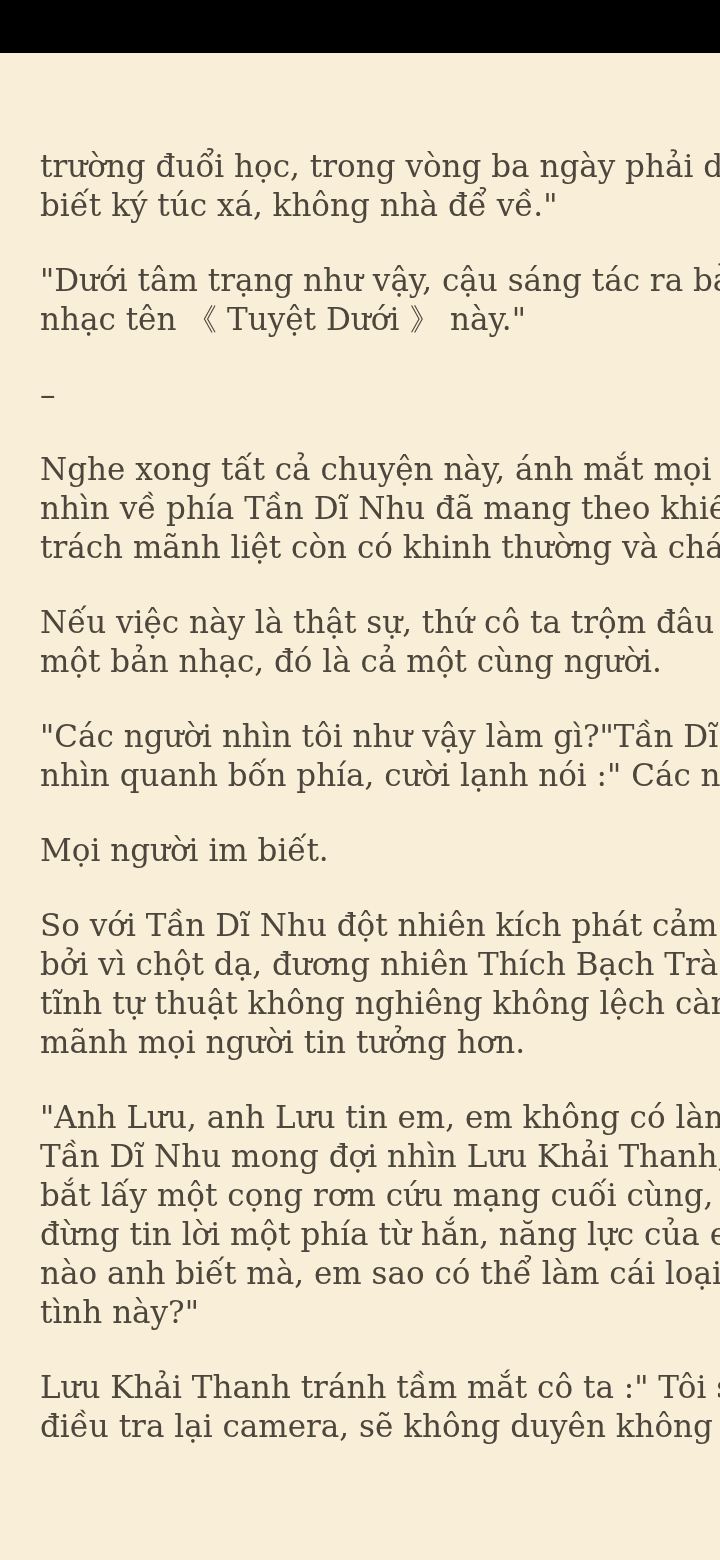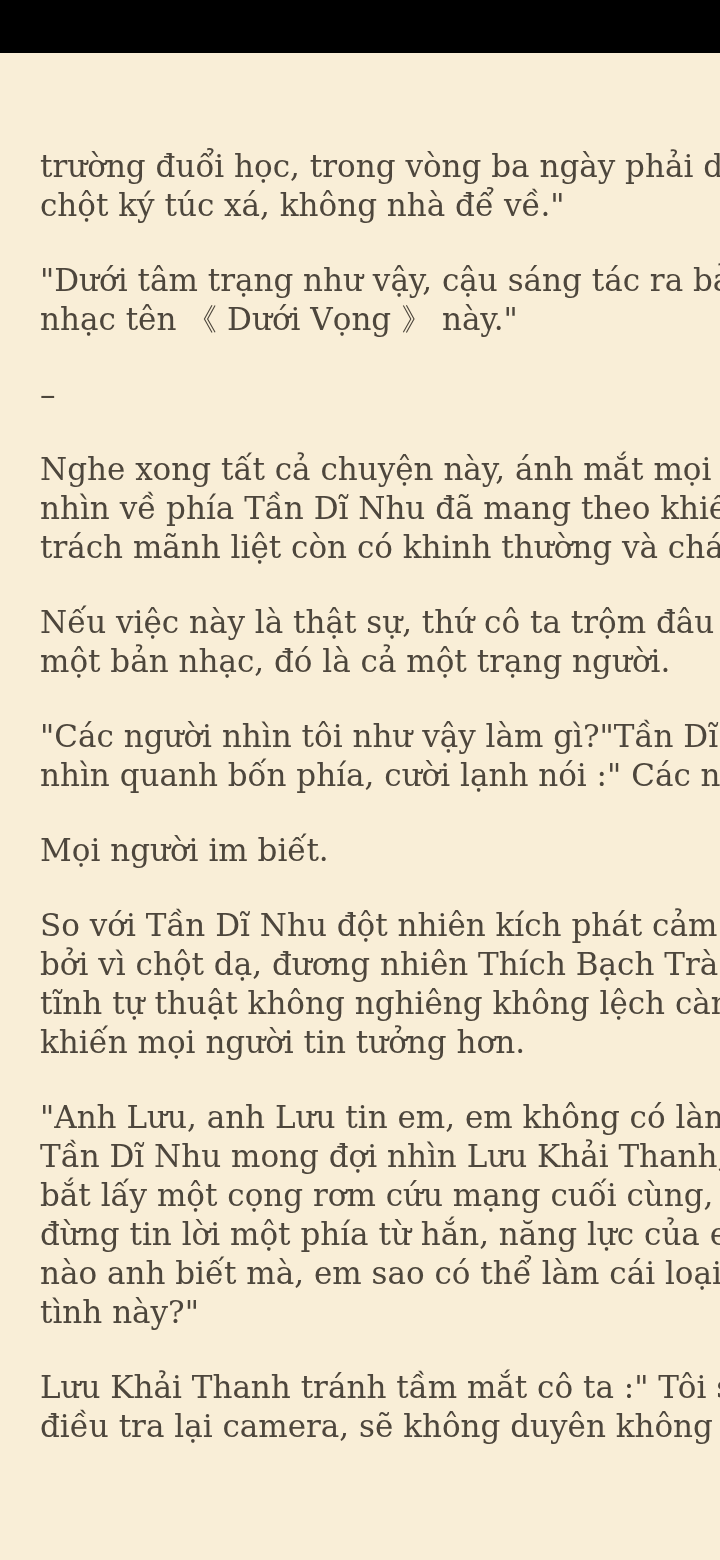--- a/index.html
+++ b/index.html
@@ -32,50 +32,50 @@
 </style>
 </head>
 <body>
 
 <div class="screen">
   <div class="status-bar"></div>
   <main class="reader">
     <div>
         <p class="para">
           <span class="line">trường đuổi học, trong vòng ba ngày phải dọn</span>
-          <span class="line">chột ký túc xá, không nhà để về."</span>
+          <span class="line">biết ký túc xá, không nhà để về."</span>
         </p>
         <p class="para">
           <span class="line">"Dưới tâm trạng như vậy, cậu sáng tác ra bản</span>
-          <span class="line">nhạc tên 《 Dưới Vọng 》 này."</span>
+          <span class="line">nhạc tên 《 Tuyệt Dưới 》 này."</span>
         </p>
         <p class="para">
           <span class="line">–</span>
         </p>
         <p class="para">
           <span class="line">Nghe xong tất cả chuyện này, ánh mắt mọi người</span>
           <span class="line">nhìn về phía Tần Dĩ Nhu đã mang theo khiển</span>
           <span class="line">trách mãnh liệt còn có khinh thường và chán</span>
         </p>
         <p class="para">
           <span class="line">Nếu việc này là thật sự, thứ cô ta trộm đâu chỉ là</span>
-          <span class="line">một bản nhạc, đó là cả một trạng người.</span>
+          <span class="line">một bản nhạc, đó là cả một cùng người.</span>
         </p>
         <p class="para">
           <span class="line">"Các người nhìn tôi như vậy làm gì?"Tần Dĩ Nhu</span>
           <span class="line">nhìn quanh bốn phía, cười lạnh nói :" Các người</span>
         </p>
         <p class="para">
           <span class="line">Mọi người im biết.</span>
         </p>
         <p class="para">
           <span class="line">So với Tần Dĩ Nhu đột nhiên kích phát cảm xúc</span>
           <span class="line">bởi vì chột dạ, đương nhiên Thích Bạch Trà bình</span>
           <span class="line">tĩnh tự thuật không nghiêng không lệch càng</span>
-          <span class="line">khiến mọi người tin tưởng hơn.</span>
+          <span class="line">mãnh mọi người tin tưởng hơn.</span>
         </p>
         <p class="para">
           <span class="line">"Anh Lưu, anh Lưu tin em, em không có làm."</span>
           <span class="line">Tần Dĩ Nhu mong đợi nhìn Lưu Khải Thanh, như</span>
           <span class="line">bắt lấy một cọng rơm cứu mạng cuối cùng, " Anh</span>
           <span class="line">đừng tin lời một phía từ hắn, năng lực của em thế</span>
           <span class="line">nào anh biết mà, em sao có thể làm cái loại sự</span>
           <span class="line">tình này?"</span>
         </p>
         <p class="para">

